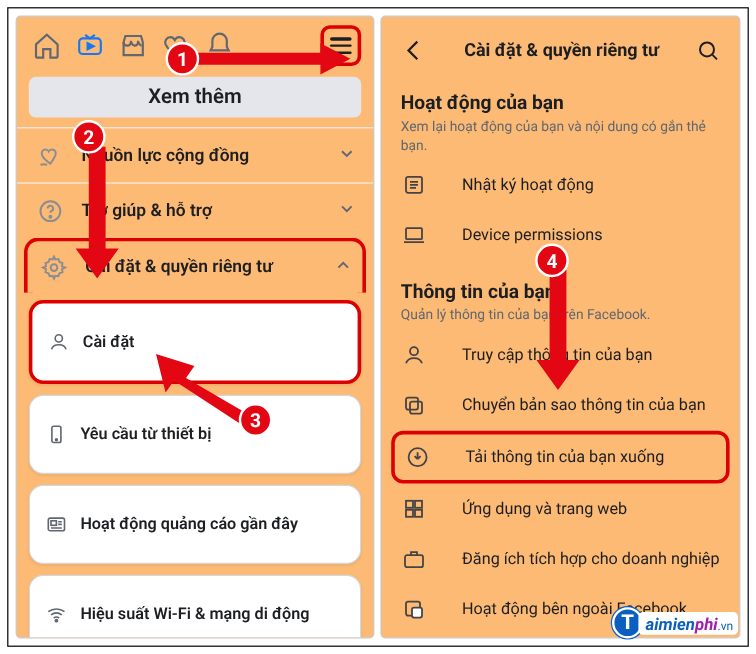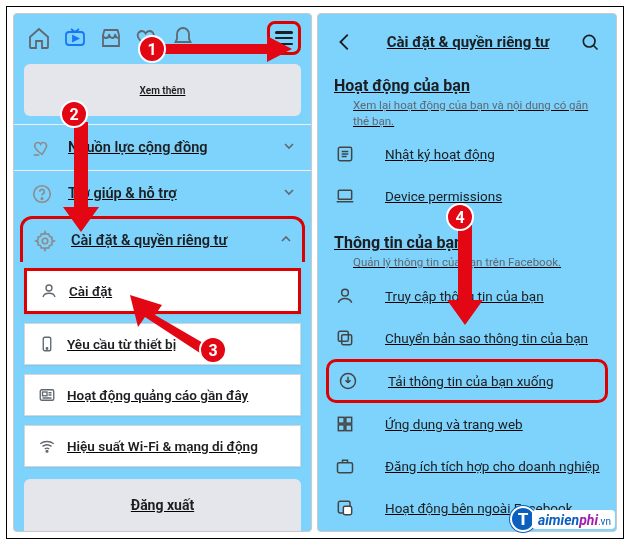--- a/index.html
+++ b/index.html
@@ -1,55 +1,55 @@
 <!DOCTYPE html>
 <html><head>
 <meta charset="utf-8">
 <style>
 * { margin: 0; padding: 0; box-sizing: border-box; font-family: -apple-system, BlinkMacSystemFont, "Segoe UI", Roboto, Helvetica, Arial, sans-serif; }
 body { width: 630px; height: 545px; background: #fff; position: relative; overflow: hidden; }
 .frame { position: absolute; top: 6px; left: 6px; right: 6px; bottom: 6px; border: 1px solid #000; }
-.phone { position: absolute; top: 6px; bottom: 6px; background: #7dd3fc; border: 1px solid #c9c9c9; border-radius: 4px; overflow: hidden; text-decoration: underline; }
+.phone { position: absolute; top: 6px; bottom: 6px; background: #fdba74; border: 1px solid #c9c9c9; border-radius: 4px; overflow: hidden; }
 .phone.left { left: 6px; width: 299px; }
 .phone.right { right: 6px; width: 300px; }
 
 
 .header { display: flex; align-items: center; padding: 10px 10px 8px 10px; height: 46px; gap: 6px; }
 .hicon { width: 30px; height: 30px; display: flex; align-items: center; justify-content: center; color: #606770; flex: 0 0 auto; }
 .hicon svg { width: 24px; height: 24px; }
 .spacer { flex: 1; }
 .hamburger { width: 34px; height: 34px; border: 3px solid #d00; border-radius: 8px; display: flex; align-items: center; justify-content: center; }
 .hamburger-lines { width: 18px; height: 14px; display: flex; flex-direction: column; justify-content: space-between; }
 .hamburger-lines div { height: 2.5px; background: #1c1e21; border-radius: 2px; }
 
 
-.gray-btn { margin: 4px 10px 8px 10px; background: #e4e6eb; border-radius: 6px; height: 52px; display: flex; align-items: center; justify-content: center; color: #1c1e21; font-weight: 600; font-size: 10px; }
+.gray-btn { margin: 4px 10px 8px 10px; background: #e4e6eb; border-radius: 6px; height: 34px; display: flex; align-items: center; justify-content: center; color: #1c1e21; font-weight: 600; font-size: 17px; }
 .section-row { display: flex; align-items: center; padding: 10px 14px; height: 46px; border-top: 1px solid #eee; color: #1c1e21; font-size: 14.5px; font-weight: 600; gap: 12px; position: relative; }
 .section-row .icon { width: 28px; height: 28px; display: flex; align-items: center; justify-content: center; color: #8a8d91; }
 .section-row .icon svg { width: 22px; height: 22px; }
 .chev { margin-left: auto; color: #606770; }
 .chev svg { width: 16px; height: 16px; }
 .highlight-row { border: 3px solid #d00; border-radius: 12px 12px 0 0; margin: 0 6px; padding: 8px 8px; border-bottom: none; }
 .cards { padding: 6px 10px 8px 10px; display: flex; flex-direction: column; gap: 9px; }
-.card { border: 1px solid #d6d6d6; border-radius: 0; box-shadow: 0 1px 2px rgba(0,0,0,.06); padding: 10px 12px; display: flex; align-items: center; gap: 10px; font-size: 13.5px; color: #1c1e21; font-weight: 600; background: #fff; }
+.card { border: 1px solid #d6d6d6; border-radius: 12px; box-shadow: 0 1px 2px rgba(0,0,0,.06); padding: 22px 12px; display: flex; align-items: center; gap: 10px; font-size: 13.5px; color: #1c1e21; font-weight: 600; background: #fff; }
 .card.emph { border: 3px solid #d00; }
 .card .cicon { width: 20px; height: 20px; display: flex; align-items: center; justify-content: center; color: #606770; }
 .card .cicon svg { width: 18px; height: 18px; }
 .logout { margin: 4px 10px 0 10px; background: #e4e6eb; border-radius: 6px 6px 0 0; height: 52px; display: flex; align-items: center; justify-content: center; font-weight: 700; font-size: 14px; color: #1c1e21; }
 
 
 .rheader { display: flex; align-items: center; padding: 10px 14px 0 14px; height: 46px; gap: 10px; }
 .back { width: 26px; height: 26px; display: flex; align-items: center; justify-content: center; color: #1c1e21; }
 .back svg { width: 22px; height: 22px; }
 .rtitle { flex: 1; text-align: center; font-weight: 700; font-size: 15px; color: #1c1e21; }
 .search { width: 24px; height: 24px; display: flex; align-items: center; justify-content: center; color: #1c1e21; }
 .search svg { width: 20px; height: 20px; }
 .rgroup { padding: 16px 16px 4px 16px; }
 .rgt { font-weight: 700; font-size: 16px; color: #1c1e21; margin-bottom: 3px; }
-.rgs { font-size: 11.5px; color: #606770; line-height: 1.35; margin-left: 19px; }
+.rgs { font-size: 11.5px; color: #606770; line-height: 1.35; }
 .ritem { display: flex; align-items: center; gap: 29px; padding: 10px 16px; font-size: 13.5px; color: #1c1e21; }
 .ritem .ricon { width: 22px; height: 22px; display: flex; align-items: center; justify-content: center; color: #444; }
 .ritem .ricon svg { width: 20px; height: 20px; }
 .ritem.emph { border: 3px solid #d00; border-radius: 10px; margin: 0 8px; padding: 8px 8px; }
 
 
 .badge { position: absolute; width: 28px; height: 28px; background: #e30613; color: #fff; font-weight: 700; font-size: 16px; border-radius: 50%; display: flex; align-items: center; justify-content: center; border: 2px solid #fff; z-index: 10; }
 svg.arrow { position: absolute; z-index: 9; pointer-events: none; }
 svg.arrow path, svg.arrow polygon { fill: #e30613; }
 

